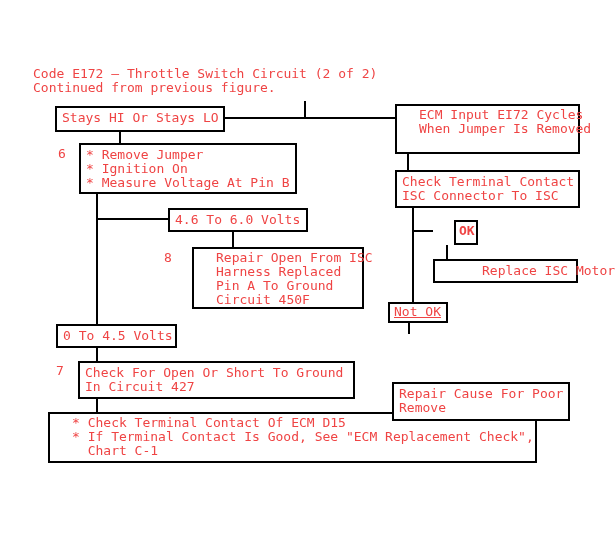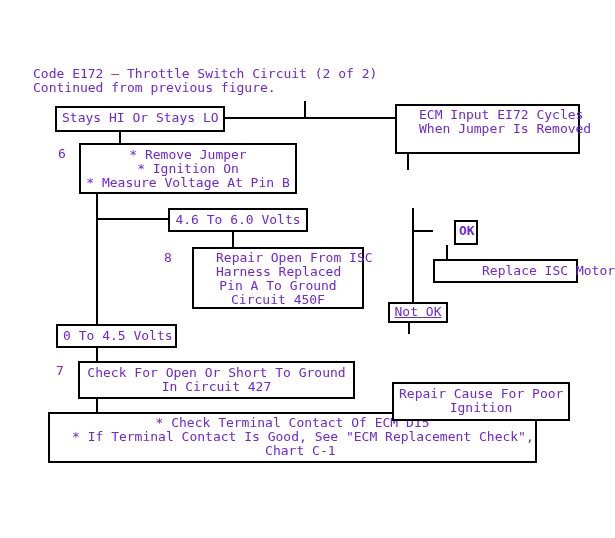--- a/index.html
+++ b/index.html
@@ -8,23 +8,22 @@
     background: #ffffff;
   }
   .canvas {
     position: relative;
     width: 615px;
     height: 498px;
     background: #ffffff;
     font-family: "DejaVu Sans Mono", "Liberation Mono", monospace;
     font-size: 13px;
     line-height: 14px;
-    color: #6d28d9;
+    color: #ef4444;
     overflow: hidden;
-    text-align: center;
   }
   .txt {
     position: absolute;
     white-space: pre;
   }
   .box {
     position: absolute;
     border: 2px solid #000000;
     background: #ffffff;
     box-sizing: border-box;
@@ -108,31 +107,35 @@
     <div class="ln">* Check Terminal Contact Of ECM D15</div>
     <div class="ln">* If Terminal Contact Is Good, See "ECM Replacement Check",</div>
     <div class="ln">  Chart C-1</div>
   </div>
 
   <div class="box" style="left:395px; top:104px; width:185px; height:50px;">
     <div class="ln">ECM Input EI72 Cycles</div>
     <div class="ln">When Jumper Is Removed</div>
   </div>
 
+  <div class="box pad1" style="left:395px; top:170px; width:185px; height:38px;">
+    <div class="ln">Check Terminal Contact</div>
+    <div class="ln">ISC Connector To ISC</div>
+  </div>
 
   <div class="box pad-ok" style="left:454px; top:220px; width:24px; height:25px;">
     <div class="ln bold">OK</div>
   </div>
 
   <div class="box pad1" style="left:433px; top:259px; width:145px; height:24px;padding-left:47px;">
     <div class="ln">Replace ISC Motor</div>
   </div>
 
   <div class="box pad-notok" style="left:388px; top:302px; width:60px; height:21px;">
     <div class="ln underline">Not OK</div>
   </div>
 
   <div class="box pad1" style="left:392px; top:334px; width:178px; height:39px;margin-top:48px;">
     <div class="ln">Repair Cause For Poor</div>
-    <div class="ln">Ignition</div>
+    <div class="ln">Remove</div>
   </div>
 
 </div>
 
 </body></html>

